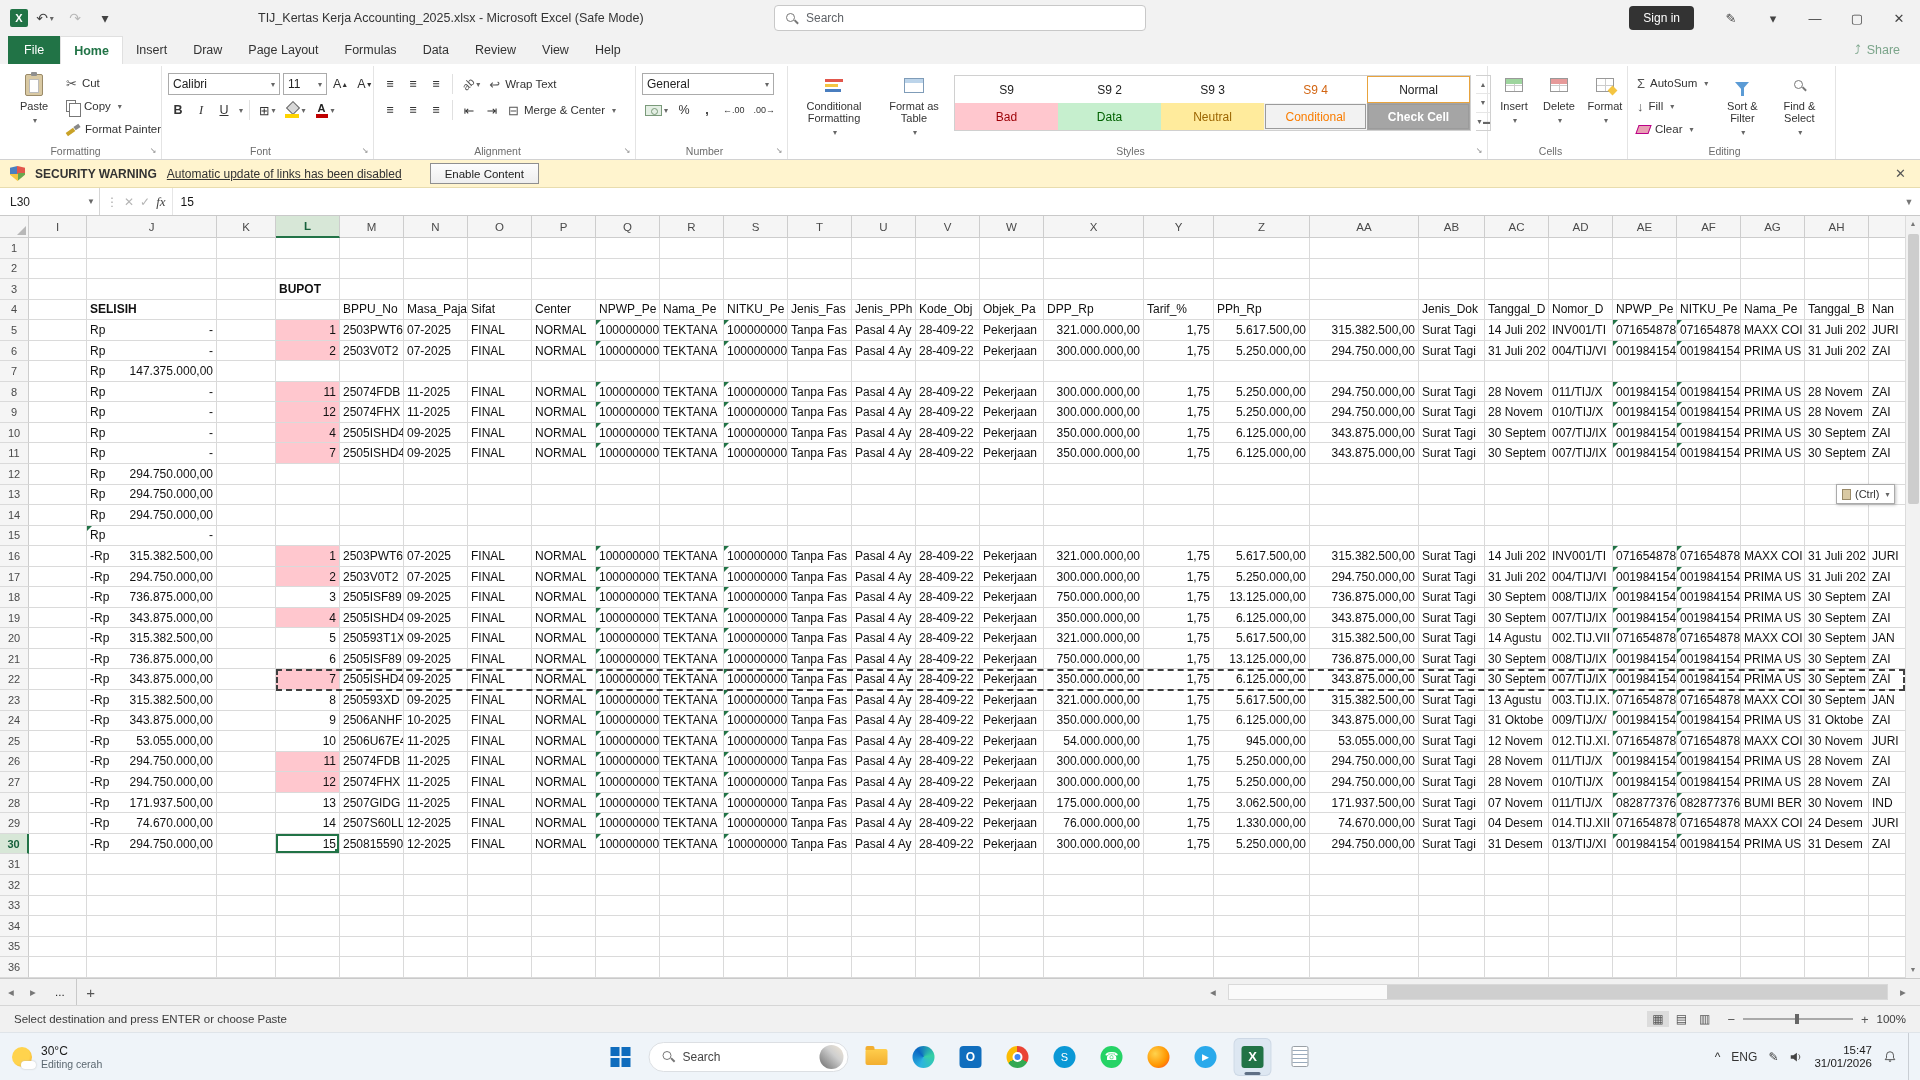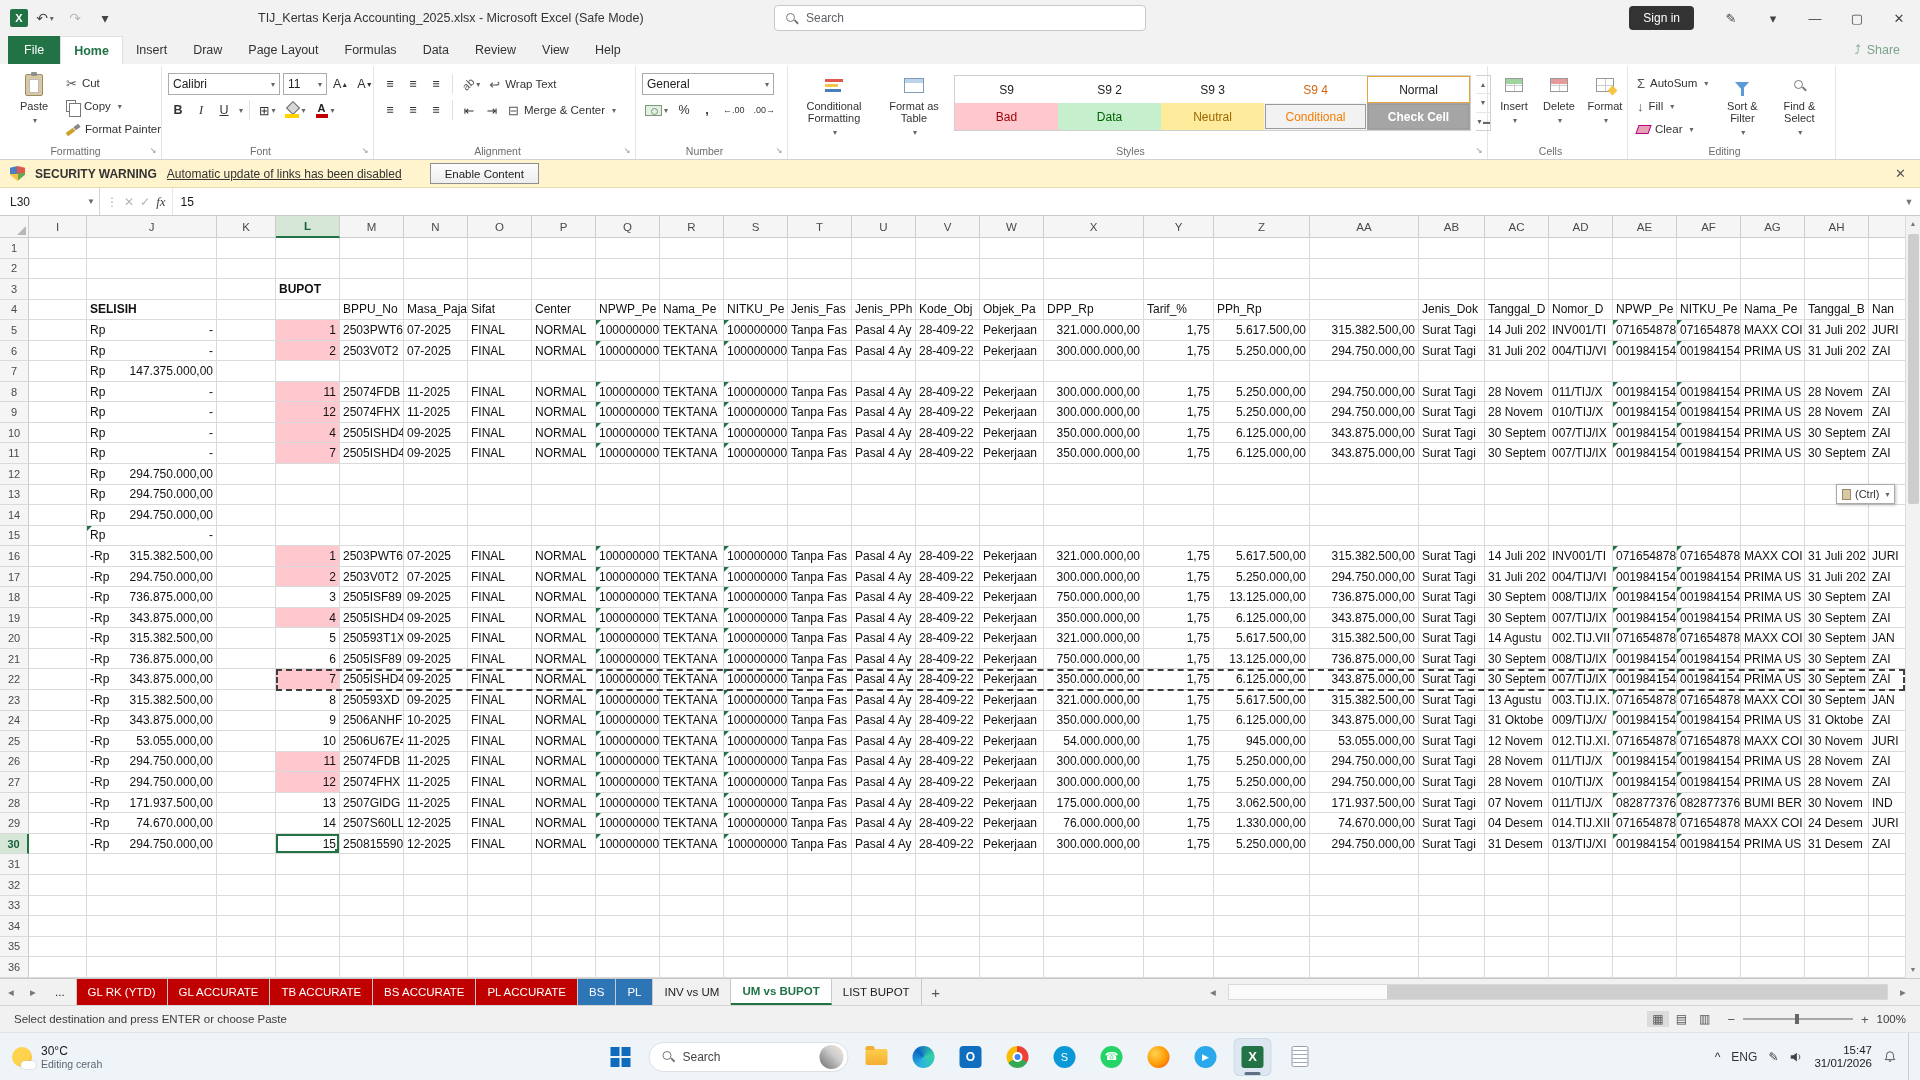--- a/index.html
+++ b/index.html
@@ -1674,32 +1674,20 @@
     <span class="mini-clip"></span>
     <span>(Ctrl)</span>
     <span class="dd">▾</span>
   </div>
 </div>
 
 <div class="tabbar">
   <span class="tnav">◂</span>
   <span class="tnav">▸</span>
   <span class="stab">...</span>
-  <span id="sheetTabs" style="display:flex">
-      <span class="stab red">GL RK (YTD)</span>
-      <span class="stab red">GL ACCURATE</span>
-      <span class="stab red">TB ACCURATE</span>
-      <span class="stab red">BS ACCURATE</span>
-      <span class="stab red">PL ACCURATE</span>
-      <span class="stab blue">BS</span>
-      <span class="stab blue">PL</span>
-      <span class="stab">INV vs UM</span>
-      <span class="stab active">UM vs BUPOT</span>
-      <span class="stab">LIST BUPOT</span>
-    </span>
   <span class="addsheet">+</span>
   <div class="tb-right">
     <span class="tnav">◂</span>
     <div class="htrack">
         <div class="hthumb"></div>
       </div>
     <span class="tnav">▸</span>
   </div>
 </div>
 

